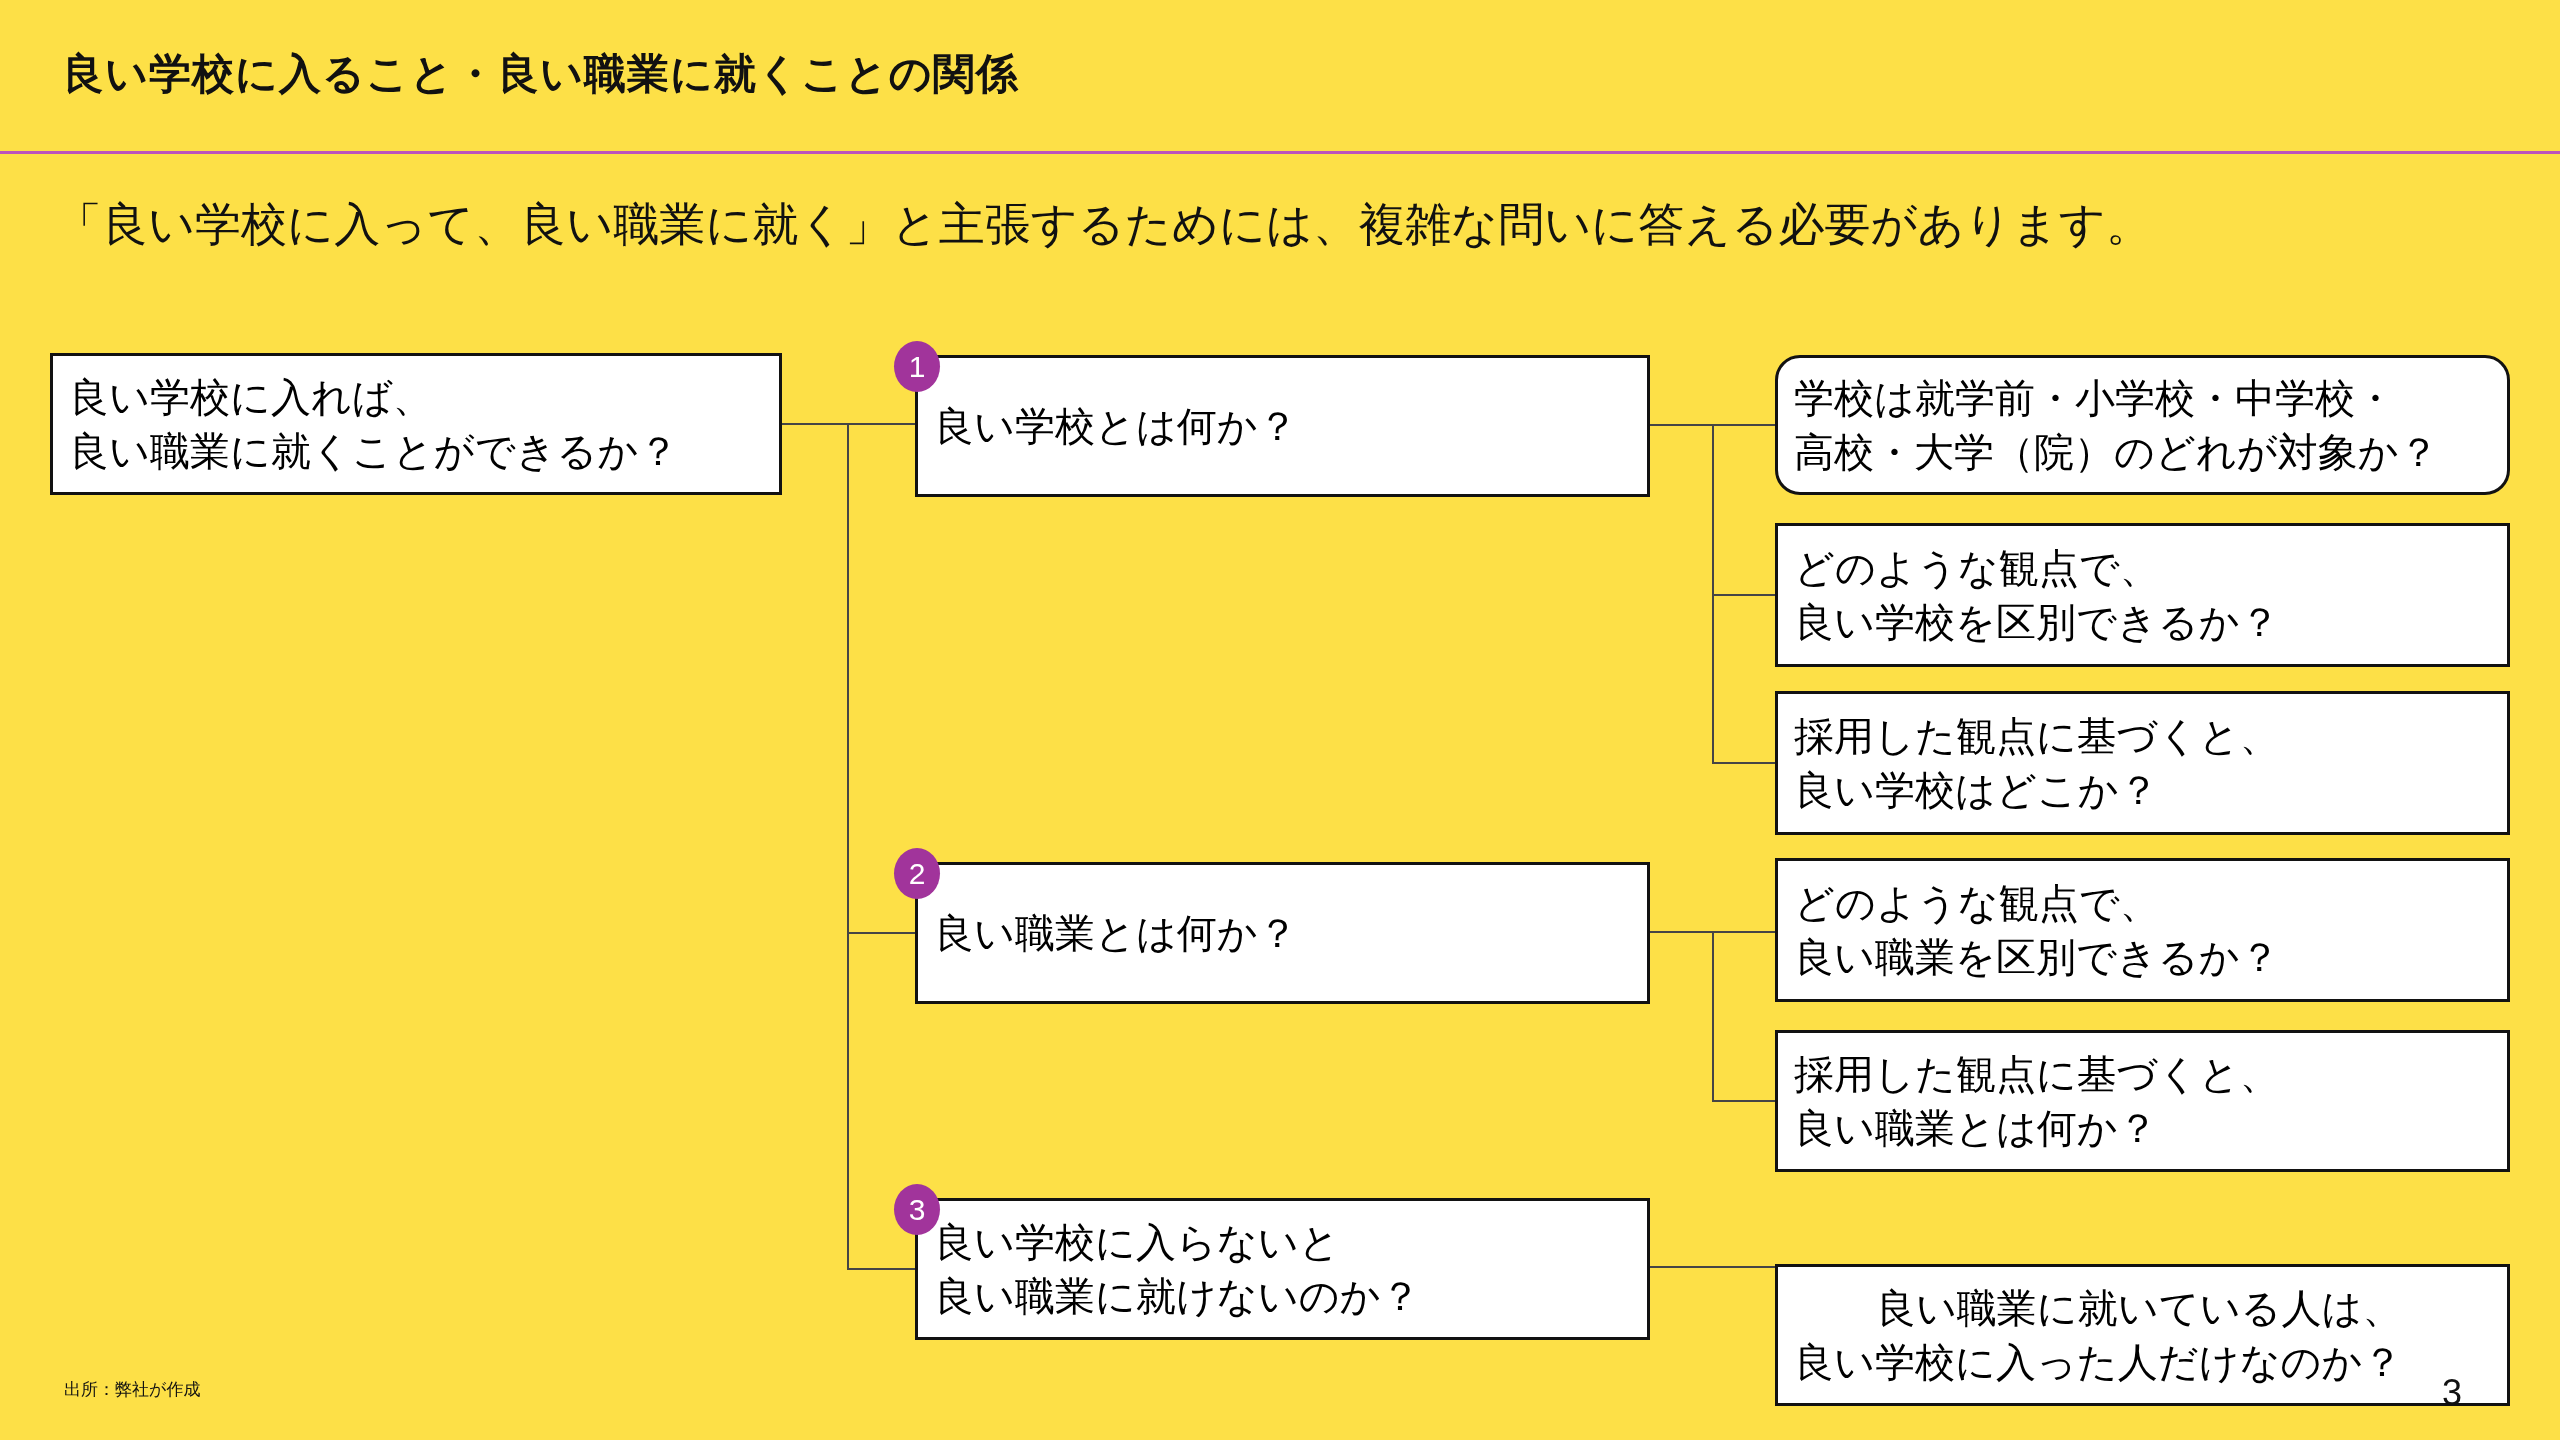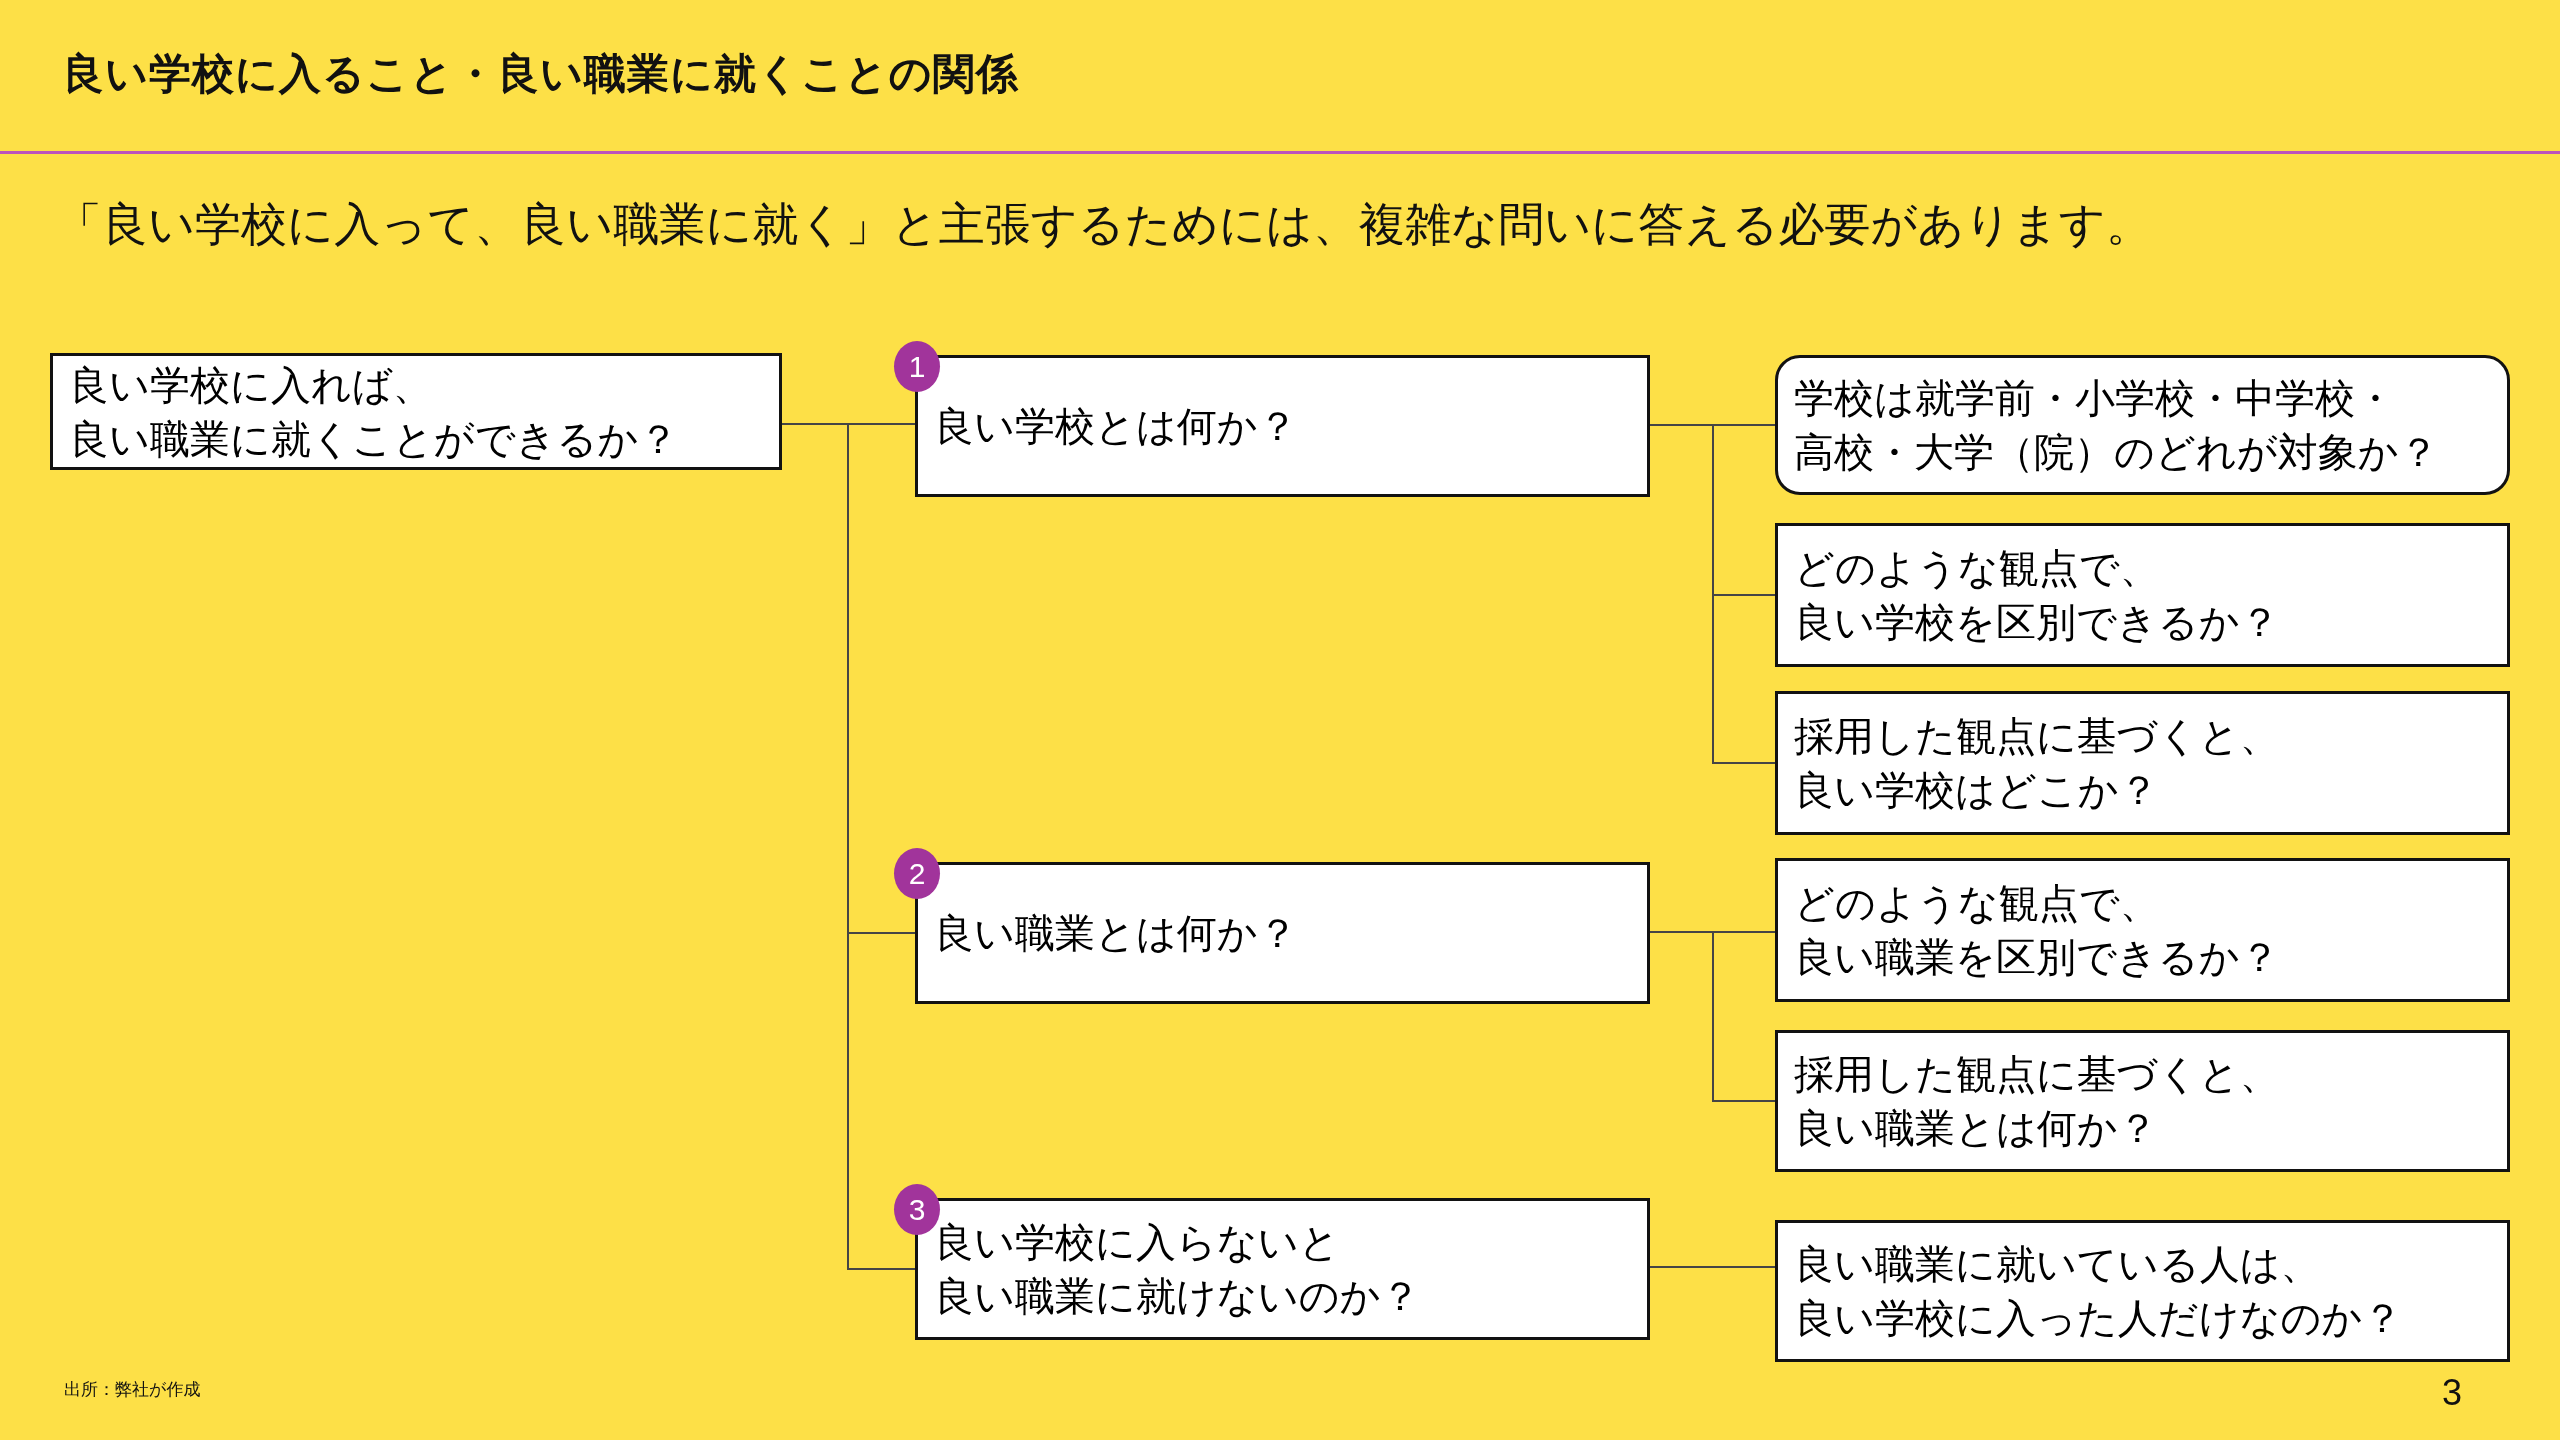--- a/index.html
+++ b/index.html
@@ -91,21 +91,21 @@
 </style>
 </head>
 <body>
 
 <div class="slide">
 
   <h1 class="title">良い学校に入ること・良い職業に就くことの関係</h1>
   <div class="divider"></div>
   <p class="lead">「良い学校に入って、良い職業に就く」と主張するためには、複雑な問いに答える必要があります。</p>
 
-  <div class="box" style="left:50px; top:353px; width:732px; height:117px;">
+  <div class="box" style="left:50px; top:353px; width:732px; height:142px;">
     <span class="box-text">良い学校に入れば、
 良い職業に就くことができるか？</span>
   </div>
 
   <div class="connector" style="left:782px; top:423px; width:133px; height:2px;"></div>
   <div class="connector" style="left:847px; top:423px; width:2px; height:847px;"></div>
   <div class="connector" style="left:847px; top:932px; width:68px; height:2px;"></div>
   <div class="connector" style="left:847px; top:1268px; width:68px; height:2px;"></div>
 
   <div class="box" style="left:915px; top:355px; width:735px; height:142px;">
@@ -150,21 +150,21 @@
   </div>
 
   <div class="box" style="left:915px; top:1198px; width:735px; height:142px;">
     <span class="badge">3</span>
     <span class="box-text">良い学校に入らないと
 良い職業に就けないのか？</span>
   </div>
 
   <div class="connector" style="left:1650px; top:1266px; width:125px; height:2px;"></div>
 
-  <div class="box" style="left:1775px; top:1220px; width:735px; height:142px;">
+  <div class="box" style="left:1775px; top:1264px; width:735px; height:142px;text-align:right;">
     <span class="box-text">良い職業に就いている人は、
 良い学校に入った人だけなのか？</span>
   </div>
 
   <div class="src">出所：弊社が作成</div>
   <div class="pagenum">3</div>
 
 </div>
 
 </body></html>

